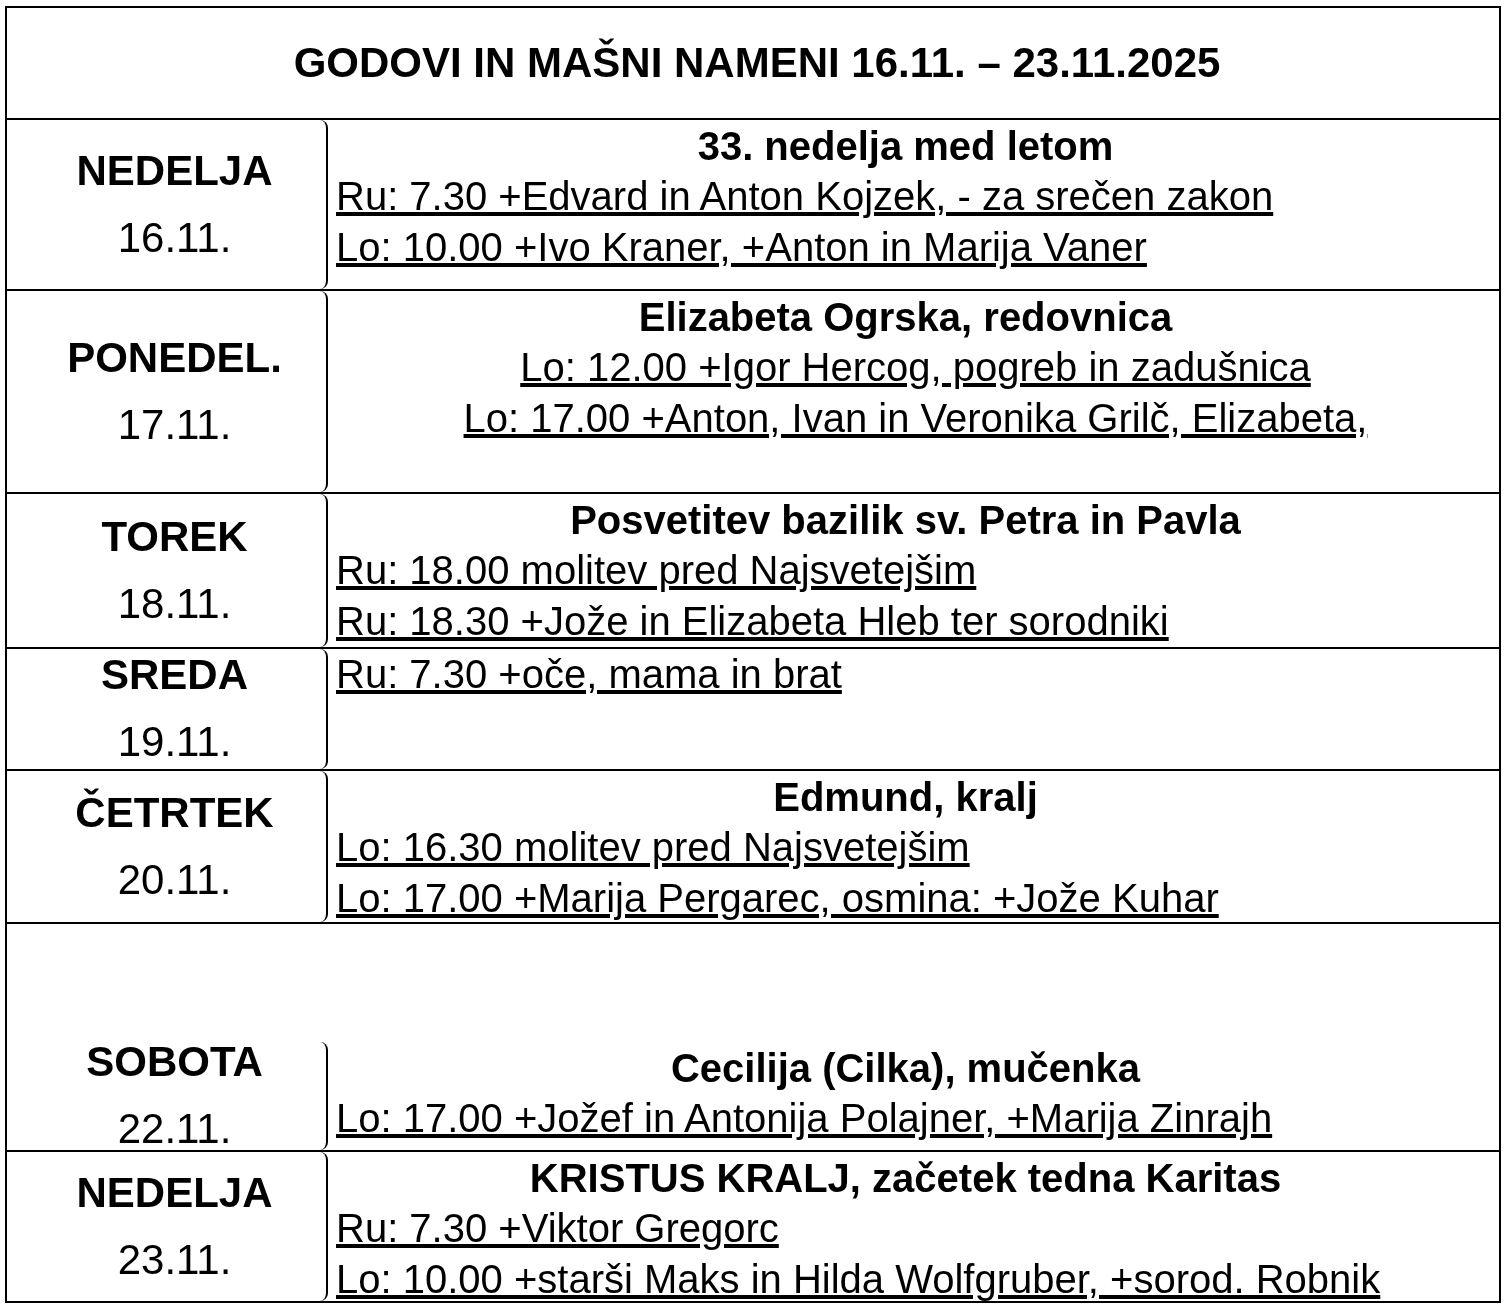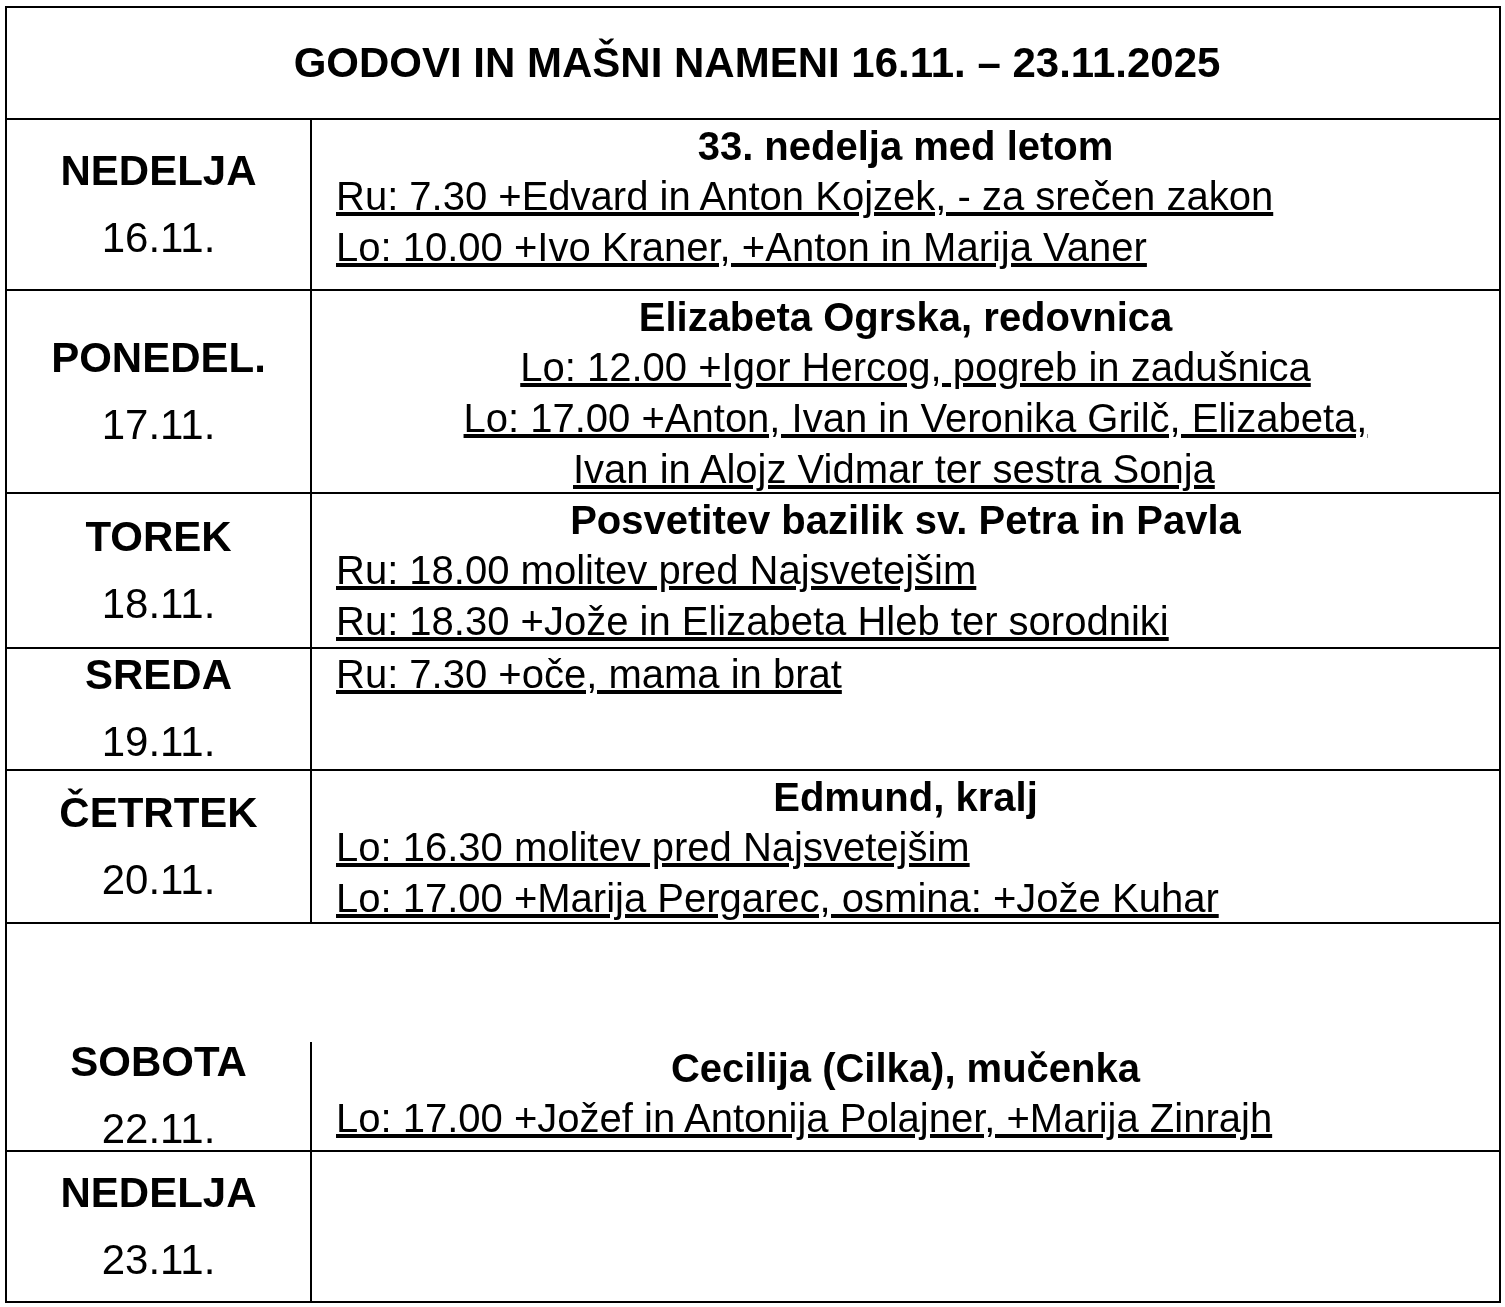--- a/index.html
+++ b/index.html
@@ -7,23 +7,23 @@
          font-family: "Liberation Sans", "DejaVu Sans", sans-serif; color: #000; }
   .sheet { position: absolute; left: 5px; top: 6px; width: 1496px; height: 1297px;
            border: 2px solid #000; box-sizing: border-box; }
   .title-row { position: absolute; left: 0; top: 0; width: 100%; height: 112px;
                border-bottom: 2px solid #000; box-sizing: border-box;
                display: flex; align-items: center; justify-content: center; padding-left: 8px; }
   .title { font-weight: bold; font-size: 42px; letter-spacing: 0px; }
   .row { position: absolute; left: 0; width: 100%; border-bottom: 2px solid #000;
          box-sizing: border-box; }
   .row.last { border-bottom: none; }
-  .day-cell { position: absolute; left: 0; top: 0; bottom: 0; width: 305px;
+  .day-cell { position: absolute; left: 16px; top: 0; bottom: 0; width: 305px;
               border-right: 2px solid #000; box-sizing: border-box;
-              display: flex; flex-direction: column; align-items: center; justify-content: center; }
+              display: flex; flex-direction: column; align-items: center; justify-content: center; border-radius: 8px; }
   .day-name { font-weight: bold; font-size: 42px; line-height: 48px; }
   .day-date { font-size: 42px; line-height: 50px; margin-top: 18px; }
   .content-cell { position: absolute; left: 305px; right: 0; top: 0; bottom: 0; }
   .feast { text-align: center; font-weight: bold; font-size: 40px; line-height: 50px;
            margin-top: 1px; padding-left: 0; }
   .mass { font-size: 40px; line-height: 51px; padding-left: 24px; white-space: nowrap; text-decoration: underline; }
   .mass.tight { padding-left: 20px; text-align: center; }
   .mass.indent { padding-left: 261px; }
 </style>
 </head>
@@ -49,21 +49,20 @@
 
   <div class="row" style="top:283px;height:203px;">
     <div class="day-cell">
       <div class="day-name">PONEDEL.</div>
       <div class="day-date">17.11.</div>
     </div>
     <div class="content-cell">
       <div class="feast">Elizabeta Ogrska, redovnica</div>
       <div class="mass tight">Lo: 12.00 +Igor Hercog, pogreb in zadušnica</div>
       <div class="mass tight">Lo: 17.00 +Anton, Ivan in Veronika Grilč, Elizabeta,</div>
-      <div class="mass indent">Ivan in Alojz Vidmar ter sestra Sonja</div>
     </div>
   </div>
 
   <div class="row" style="top:486px;height:155px;">
     <div class="day-cell">
       <div class="day-name">TOREK</div>
       <div class="day-date">18.11.</div>
     </div>
     <div class="content-cell">
       <div class="feast">Posvetitev bazilik sv. Petra in Pavla</div>
@@ -104,15 +103,20 @@
       <div class="feast">Cecilija (Cilka), mučenka</div>
       <div class="mass">Lo: 17.00 +Jožef in Antonija Polajner, +Marija Zinrajh</div>
     </div>
   </div>
 
   <div class="row last" style="top:1144px;height:149px;">
     <div class="day-cell">
       <div class="day-name">NEDELJA</div>
       <div class="day-date">23.11.</div>
     </div>
+    <div class="content-cell">
+      <div class="feast">KRISTUS KRALJ, začetek tedna Karitas</div>
+      <div class="mass">Ru: 7.30 +Viktor Gregorc</div>
+      <div class="mass">Lo: 10.00 +starši Maks in Hilda Wolfgruber, +sorod. Robnik</div>
+    </div>
   </div>
 
 </div>
 
 </body></html>

